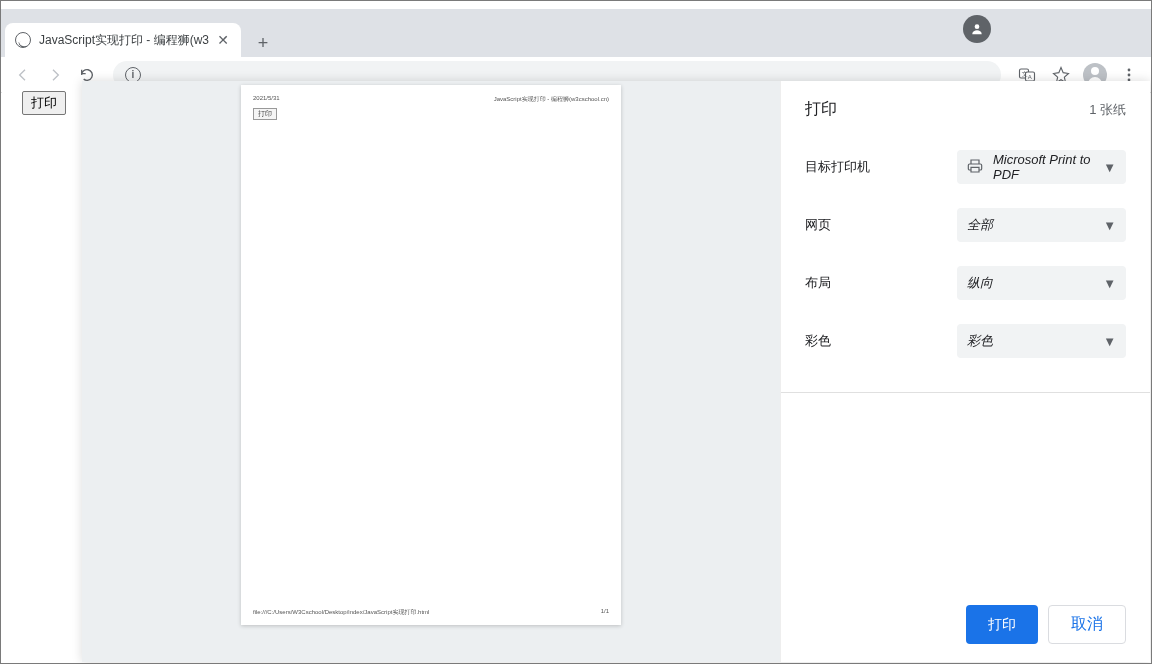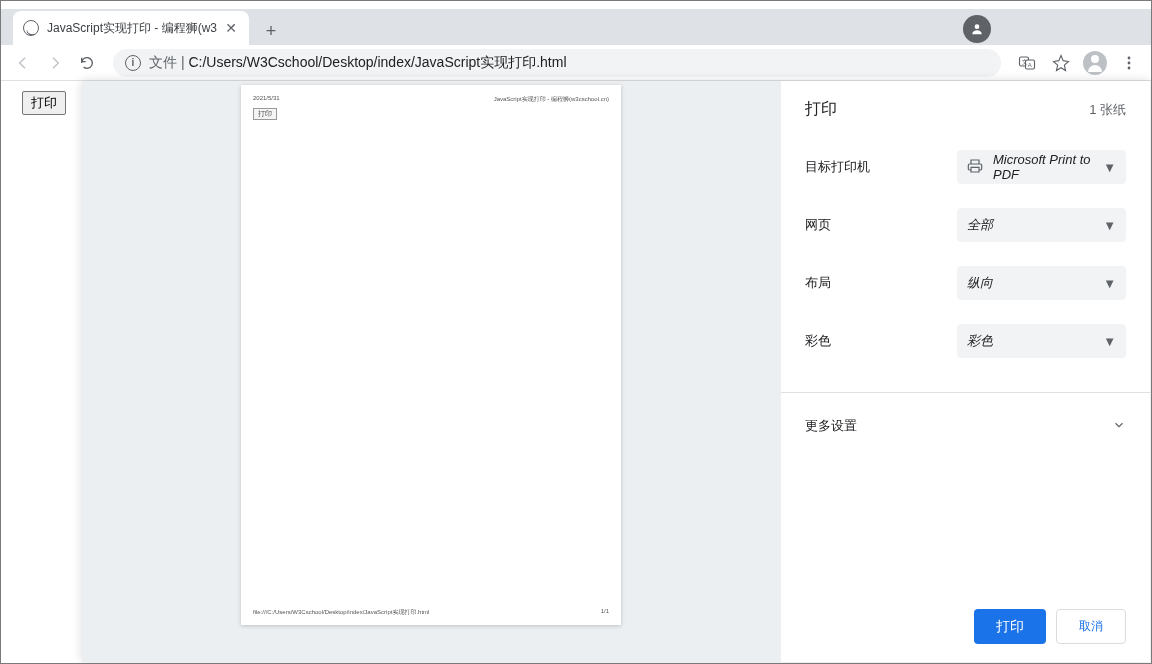--- a/index.html
+++ b/index.html
@@ -5,21 +5,21 @@
   * { box-sizing: border-box; margin: 0; padding: 0; font-family: "Segoe UI", Arial, sans-serif; }
   body { width: 1152px; height: 664px; background: #fff; overflow: hidden; position: relative; border: 1px solid #7a7a7a; }
   
   
   .titlebar { height: 8px; background: #fff; }
   .window-controls { position: absolute; top: 0; right: 0; display: flex; }
   .window-controls div { width: 46px; height: 30px; display: flex; align-items: center; justify-content: center; color: #000; }
   .window-controls svg { width: 12px; height: 12px; }
   
   
-  .tabstrip { height: 36px; background: #dee1e6; display: flex; align-items: flex-end; padding-left: 12px; position: relative; }
+  .tabstrip { height: 48px; background: #dee1e6; display: flex; align-items: flex-end; padding-left: 4px; position: relative; }
   .tab { height: 34px; background: #fff; border-radius: 8px 8px 0 0; display: flex; align-items: center; padding: 0 10px; min-width: 230px; max-width: 240px; position: relative; }
   .tab .favicon { width: 16px; height: 16px; border-radius: 50%; border: 1.5px solid #5f6368; margin-right: 8px; flex-shrink: 0; position: relative; }
   .tab .favicon::after { content: ""; position: absolute; width: 6px; height: 6px; border-left: 1.5px solid #5f6368; border-bottom: 1.5px solid #5f6368; border-radius: 0 0 0 6px; bottom: -1px; left: 3px; transform: rotate(-20deg); }
   .tab .tab-title { font-size: 12px; color: #3c4043; white-space: nowrap; overflow: hidden; flex: 1; }
   .tab .tab-close { width: 16px; height: 16px; display: flex; align-items: center; justify-content: center; color: #5f6368; font-size: 14px; margin-left: 6px; cursor: pointer; }
   .newtab { width: 28px; height: 28px; display: flex; align-items: center; justify-content: center; color: #5f6368; margin-left: 8px; font-size: 18px; cursor: pointer; }
   .incognito-badge { position: absolute; right: 160px; top: 6px; width: 28px; height: 28px; border-radius: 50%; background: #5f6368; display: flex; align-items: center; justify-content: center; }
   .incognito-badge svg { width: 14px; height: 14px; fill: #fff; }
   
   
@@ -56,21 +56,21 @@
   .setting-label { width: 120px; font-size: 13px; color: #202124; }
   .setting-control { flex: 1; height: 34px; background: #f1f3f4; border-radius: 4px; display: flex; align-items: center; padding: 0 10px; font-size: 13px; color: #202124; position: relative; cursor: pointer; font-style: italic; }
   .setting-control .ctrl-icon { margin-right: 10px; color: #5f6368; }
   .setting-control .dropdown-arrow { margin-left: auto; color: #5f6368; }
   .divider { height: 1px; background: #e0e0e0; margin: 10px -24px 20px -24px; }
   .more-settings { display: flex; justify-content: space-between; align-items: center; font-size: 13px; color: #202124; cursor: pointer; padding: 4px 0; }
   .more-settings .chev { color: #5f6368; }
   .spacer { flex: 1; }
   .dialog-actions { display: flex; justify-content: flex-end; gap: 10px; padding-top: 12px; }
   .btn-primary { background: #1a73e8; color: #fff; border: none; padding: 8px 22px; border-radius: 4px; font-size: 14px; cursor: pointer; }
-  .btn-secondary { background: #fff; color: #1a73e8; border: 1px solid #dadce0; padding: 8px 22px; border-radius: 4px; font-size: 12px; cursor: pointer; }
+  .btn-secondary { background: #fff; color: #1a73e8; border: 1px solid #dadce0; padding: 8px 22px; border-radius: 4px; font-size: 16px; cursor: pointer; }
   
   svg.arrow { width: 16px; height: 16px; }
 </style>
 </head>
 <body>
 
 <div class="window-controls">
   <div>
       <svg viewBox="0 0 12 12">
         <line x1="1" y1="6" x2="11" y2="6" stroke="#000" stroke-width="1"></line>
@@ -117,21 +117,20 @@
         <path d="M9 4l8 8-8 8" fill="none" stroke="currentColor" stroke-width="2"></path>
       </svg>
     </div>
   <div class="nav-btn">
       <svg class="arrow" viewBox="0 0 24 24">
         <path d="M4 12a8 8 0 1 1 3 6.2M4 4v6h6" fill="none" stroke="currentColor" stroke-width="2"></path>
       </svg>
     </div>
   <div class="addressbar">
     <span class="info-icon">i</span>
-    <span><span class="url-prefix">文件</span><span class="url-prefix"> | </span><span class="url-path">C:/Users/W3Cschool/Desktop/index/JavaScript实现打印.html</span></span>
   </div>
   <div class="toolbar-right">
     <div class="toolbar-icon">
         <svg width="18" height="18" viewBox="0 0 24 24">
           <rect x="2" y="4" width="12" height="12" rx="2" fill="none" stroke="currentColor" stroke-width="1.5"></rect>
           <rect x="10" y="8" width="12" height="12" rx="2" fill="#fff" stroke="currentColor" stroke-width="1.5"></rect>
           <text x="5" y="13" font-size="8" fill="currentColor">文</text>
           <text x="13" y="17" font-size="8" fill="currentColor">A</text>
         </svg>
       </div>
@@ -210,26 +209,20 @@
       <div class="setting-row">
         <div class="setting-label">彩色</div>
         <div class="setting-control">
           <span>彩色</span>
           <span class="dropdown-arrow">▼</span>
         </div>
       </div>
 
       <div class="divider"></div>
 
-      <div class="more-settings">
-        <span>更多设置</span>
-        <span class="chev"><svg width="14" height="14" viewBox="0 0 24 24">
-              <path d="M6 9l6 6 6-6" fill="none" stroke="currentColor" stroke-width="2"></path>
-            </svg></span>
-      </div>
 
       <div class="spacer"></div>
 
       <div class="dialog-actions">
         <button class="btn-primary">打印</button>
         <button class="btn-secondary">取消</button>
       </div>
     </div>
   </div>
 </div>

